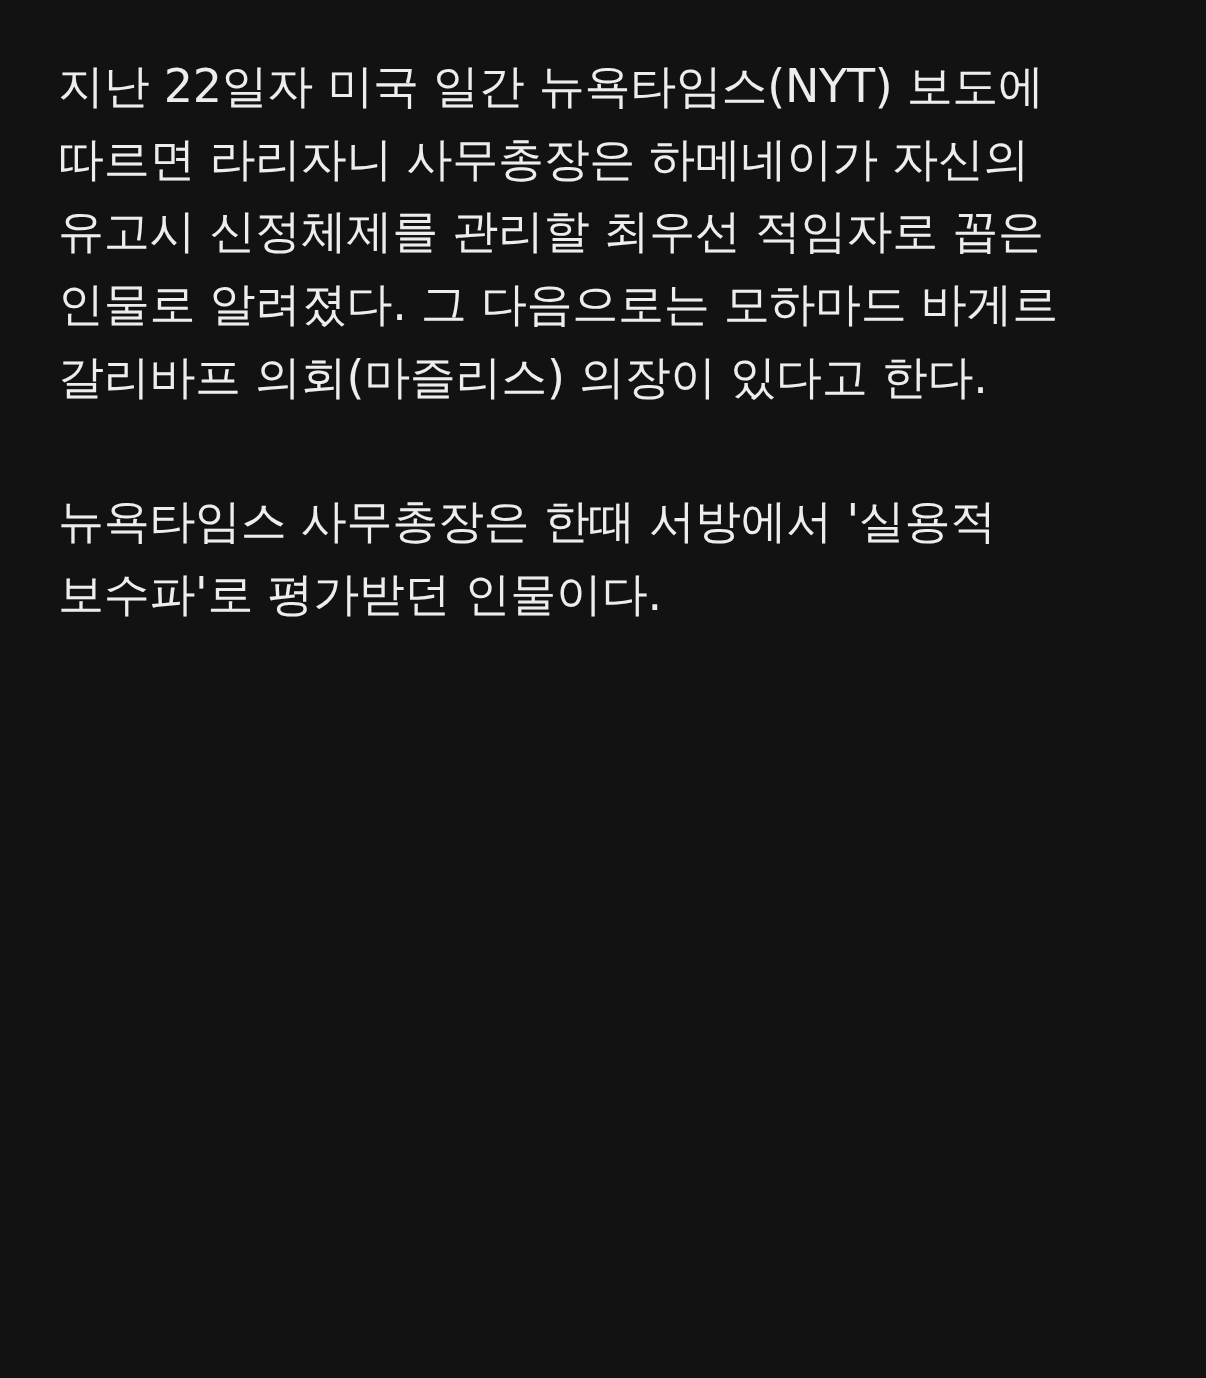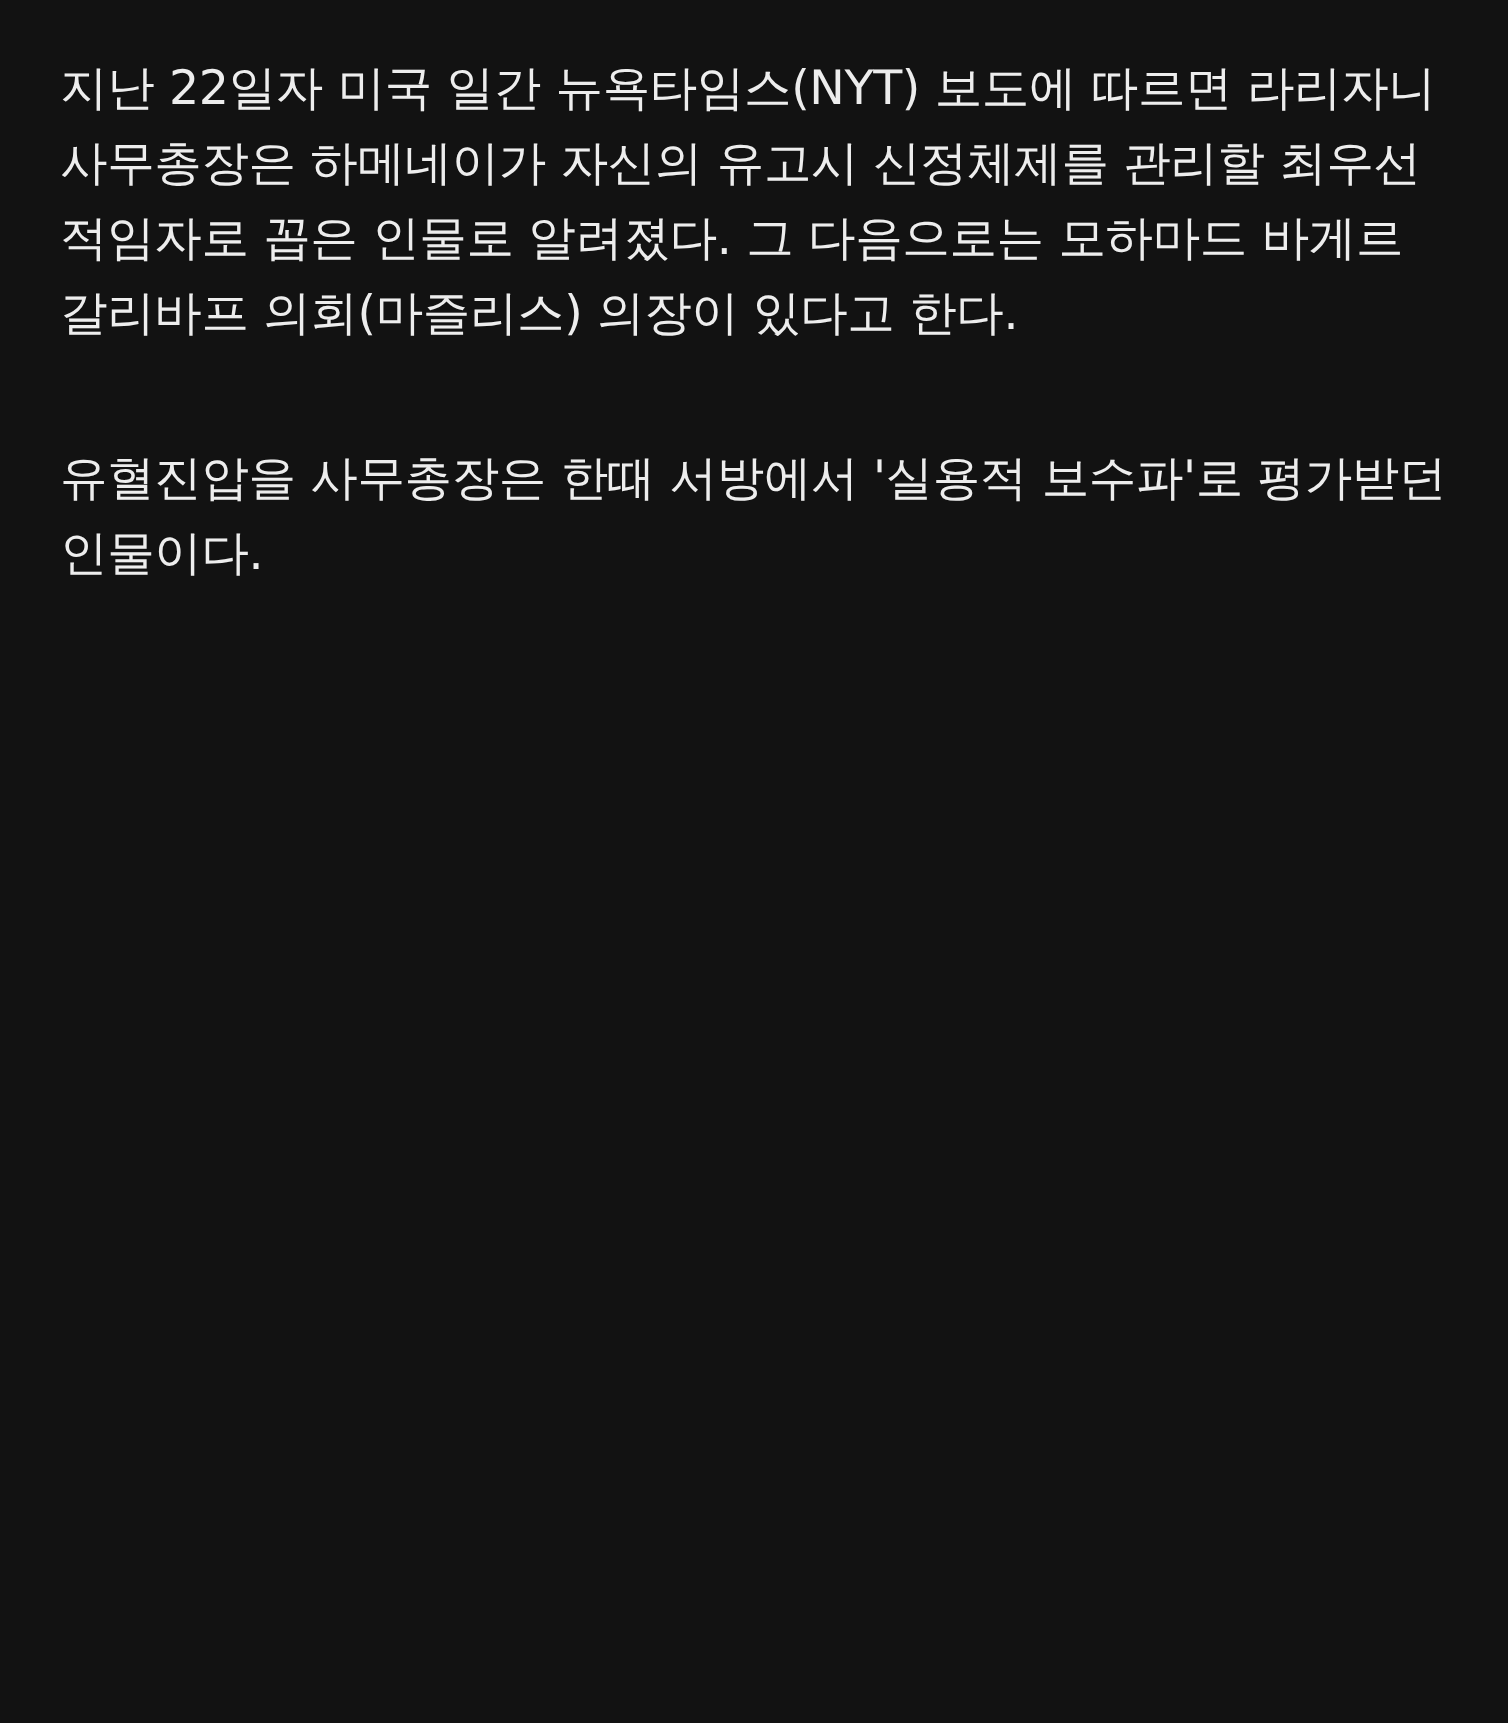--- a/index.html
+++ b/index.html
@@ -13,31 +13,31 @@
     font-family: "DejaVu Sans", "Liberation Sans", sans-serif;
     color: #ededed;
     -webkit-font-smoothing: antialiased;
   }
   .article {
     padding: 40px 48px 30px 48px;
     box-sizing: border-box;
     width: 1206px;
   }
   .para {
-    font-size: 38px;
+    font-size: 46px;
     line-height: 1.58;
     letter-spacing: -0.3px;
     color: #ededed;
-    margin: 0;
+    margin: 10px;
     word-break: keep-all;
     white-space: pre-wrap;
   }
   .para + .para {
     margin-top: 72px;
   }
 </style>
 </head>
 <body>
 
 <div class="article">
   <p class="para">지난 22일자 미국 일간 뉴욕타임스(NYT) 보도에 따르면 라리자니 사무총장은 하메네이가 자신의 유고시 신정체제를 관리할 최우선 적임자로 꼽은 인물로 알려졌다. 그 다음으로는 모하마드 바게르 갈리바프 의회(마즐리스) 의장이 있다고 한다.</p>
-  <p class="para">유혈진압을 사무총장은 한때 서방에서 '실용적 보수파'로 평가받던 인물이다.</p>
+  <p class="para">뉴욕타임스 사무총장은 한때 서방에서 '실용적 보수파'로 평가받던 인물이다.</p>
 </div>
 
 </body></html>

